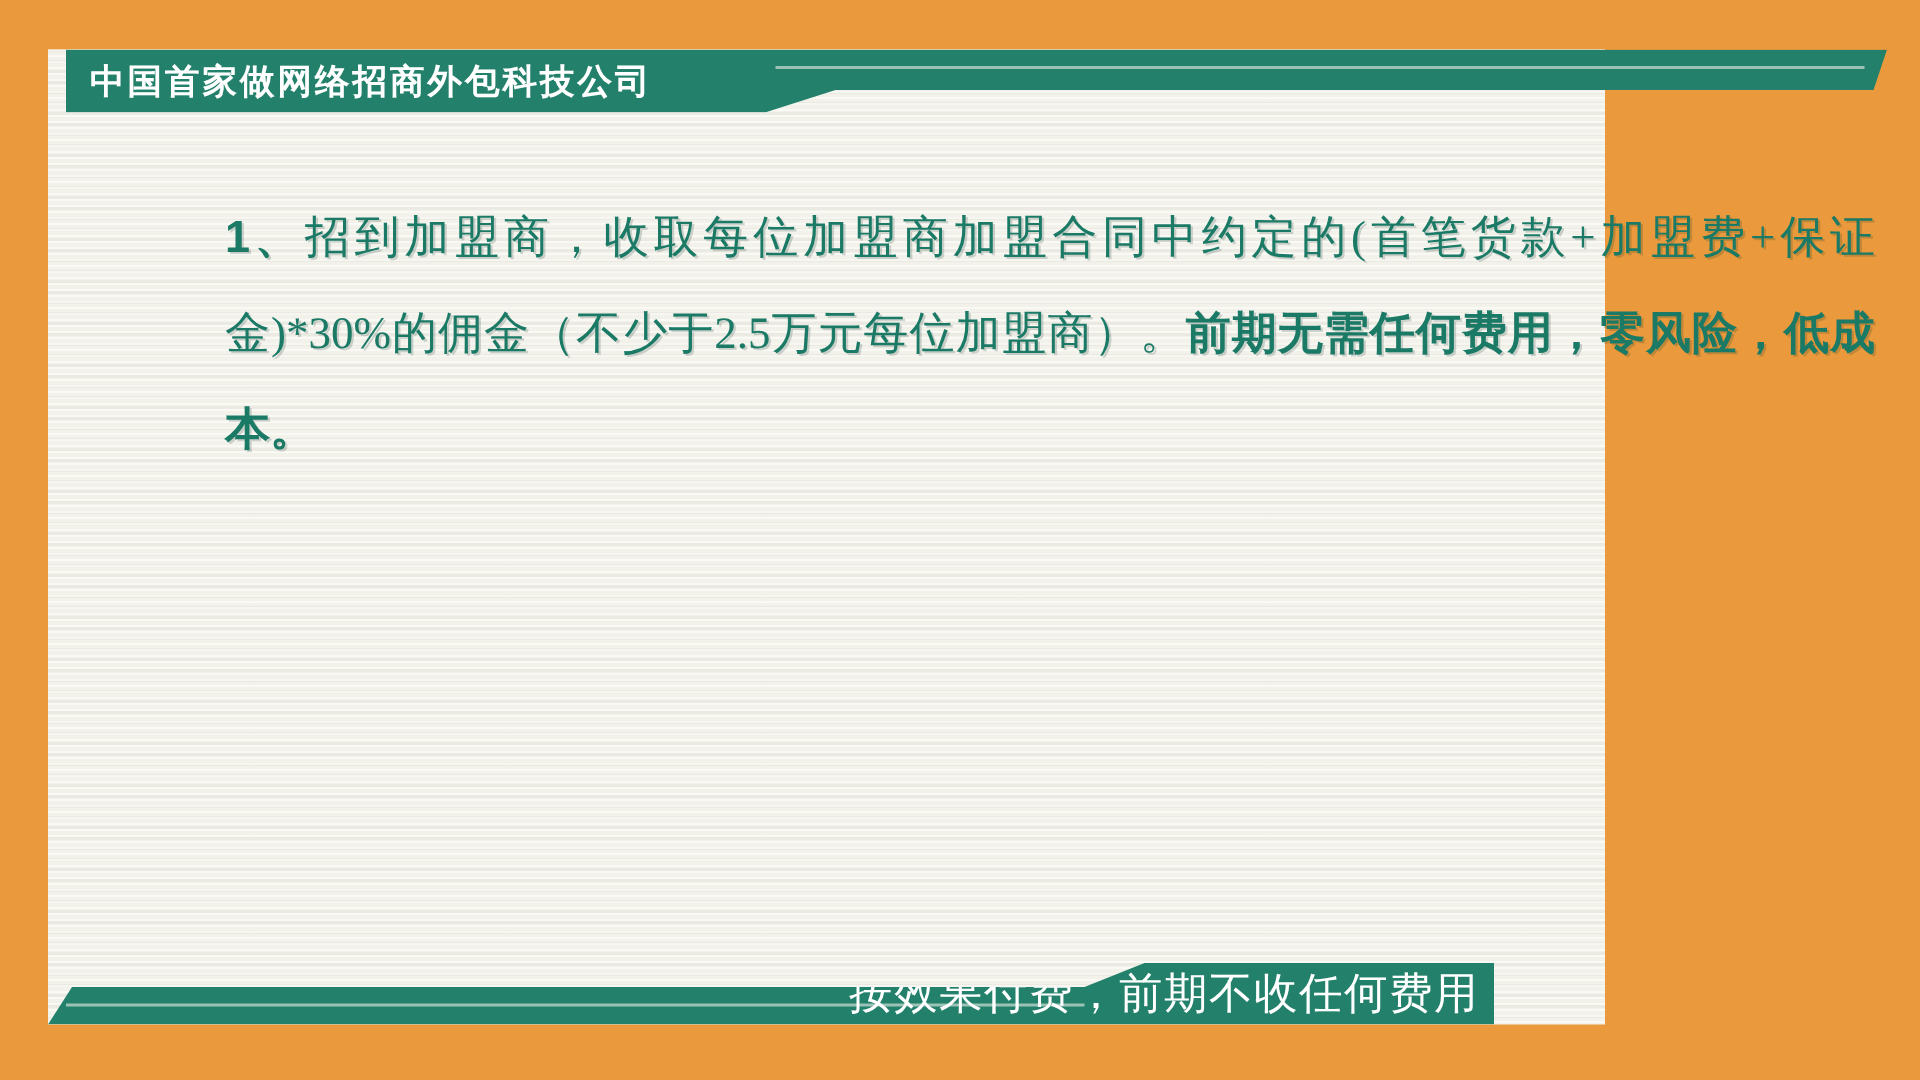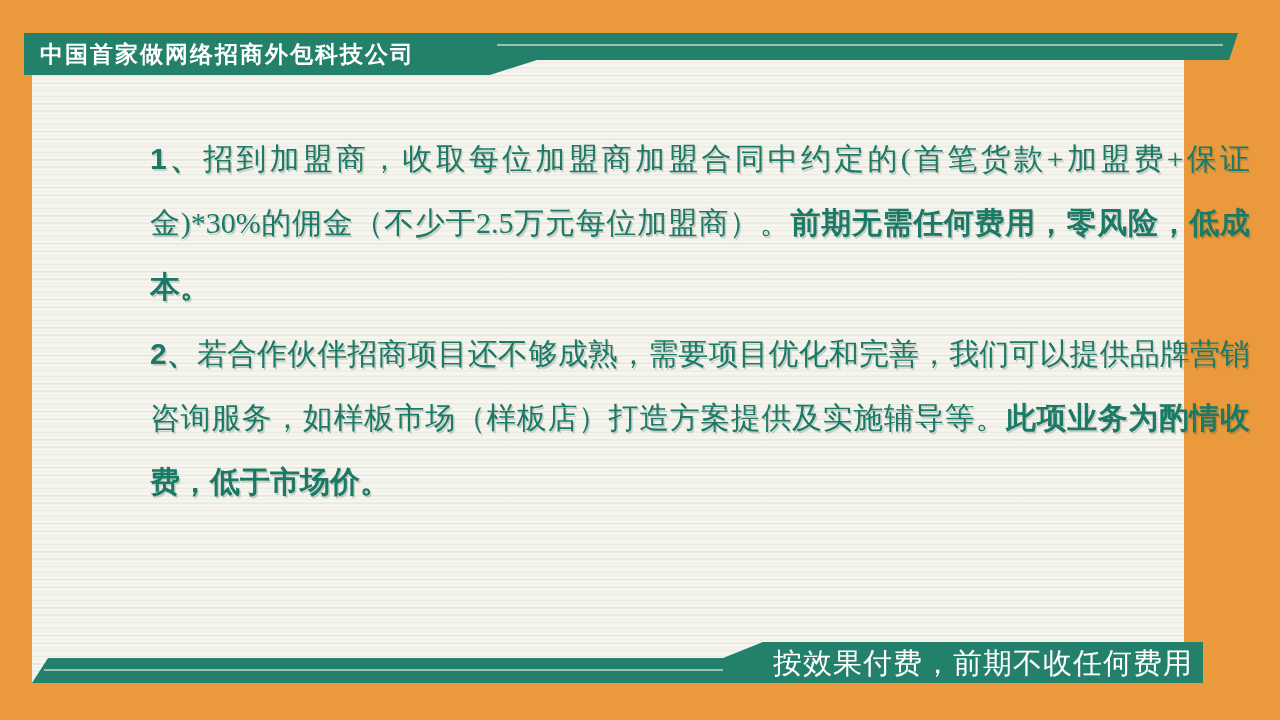--- a/index.html
+++ b/index.html
@@ -3,44 +3,44 @@
 <meta charset="utf-8">
 <style>
   html,body{margin:0;padding:0;}
   body{
     width:1280px;height:720px;position:relative;overflow:hidden;
     background:#EA9A3C;
     font-family:"Liberation Sans",sans-serif;
   }
   
   .panel{
-    position:absolute;left:32px;top:33px;width:1152px;height:650px;
+    position:absolute;left:32px;top:33px;width:1038px;height:650px;
     background-color:#F2F1EA;
     background-image:
       repeating-linear-gradient(180deg, rgba(255,255,255,.55) 0 1px, rgba(0,0,0,0) 1px 4px),
       repeating-linear-gradient(180deg, rgba(176,174,160,.10) 0 2px, rgba(0,0,0,0) 2px 7px);
   }
   
   .header-ribbon{
-    position:absolute;left:24px;top:33px;width:1214px;height:42px;
+    position:absolute;left:44px;top:33px;width:1214px;height:42px;
     background:#23806B;
     clip-path:polygon(0 0,1214px 0,1205px 27px,513px 27px,466px 42px,0 42px);
   }
   .header-line{
     position:absolute;left:473px;top:11px;width:726px;height:2px;
     background:#AFCFC2;opacity:.85;
   }
   .header-title{
     position:absolute;left:16px;top:0;height:42px;line-height:42px;
     color:#FFFFFF;font-size:23px;font-weight:bold;letter-spacing:2px;
     white-space:nowrap;
   }
   
   .footer-ribbon{
-    position:absolute;left:32px;top:642px;width:1171px;height:41px;
+    position:absolute;left:32px;top:642px;width:964px;height:41px;
     background:#23806B;
     clip-path:polygon(16px 16px,691px 16px,731px 0,1211px 0,1211px 41px,0 41px);
   }
   .footer-line{
     position:absolute;left:12px;top:27px;width:679px;height:2px;
     background:#AFCFC2;opacity:.85;
   }
   .footer-label{
     position:absolute;right:10px;top:1px;height:40px;line-height:40px;
     color:#FFFFFF;font-size:29px;letter-spacing:1px;white-space:nowrap;
@@ -56,21 +56,20 @@
   .content p{margin:0 0 3px 0;}
   .num{font-weight:bold;font-family:"Liberation Sans",sans-serif;}
   .em{font-weight:bold;}
 </style>
 </head>
 <body>
 
 <div class="panel">
   <div class="content">
     <p><span class="num">1、</span><span>招到加盟商，收取每位加盟商加盟合同中约定的(首笔货款+加盟费+保证金)*30%的佣金（不少于2.5万元每位加盟商）。</span><span class="em">前期无需任何费用，零风险，低成本。</span></p>
-    <p><span class="num">2、</span><span>若合作伙伴招商项目还不够成熟，需要项目优化和完善，我们可以提供品牌营销咨询服务，如样板市场（样板店）打造方案提供及实施辅导等。</span><span class="em">此项业务为酌情收费，低于市场价。</span></p>
   </div>
 </div>
 
 <div class="header-ribbon">
   <div class="header-line"></div>
   <div class="header-title">中国首家做网络招商外包科技公司</div>
 </div>
 
 <div class="footer-ribbon">
   <div class="footer-line"></div>

